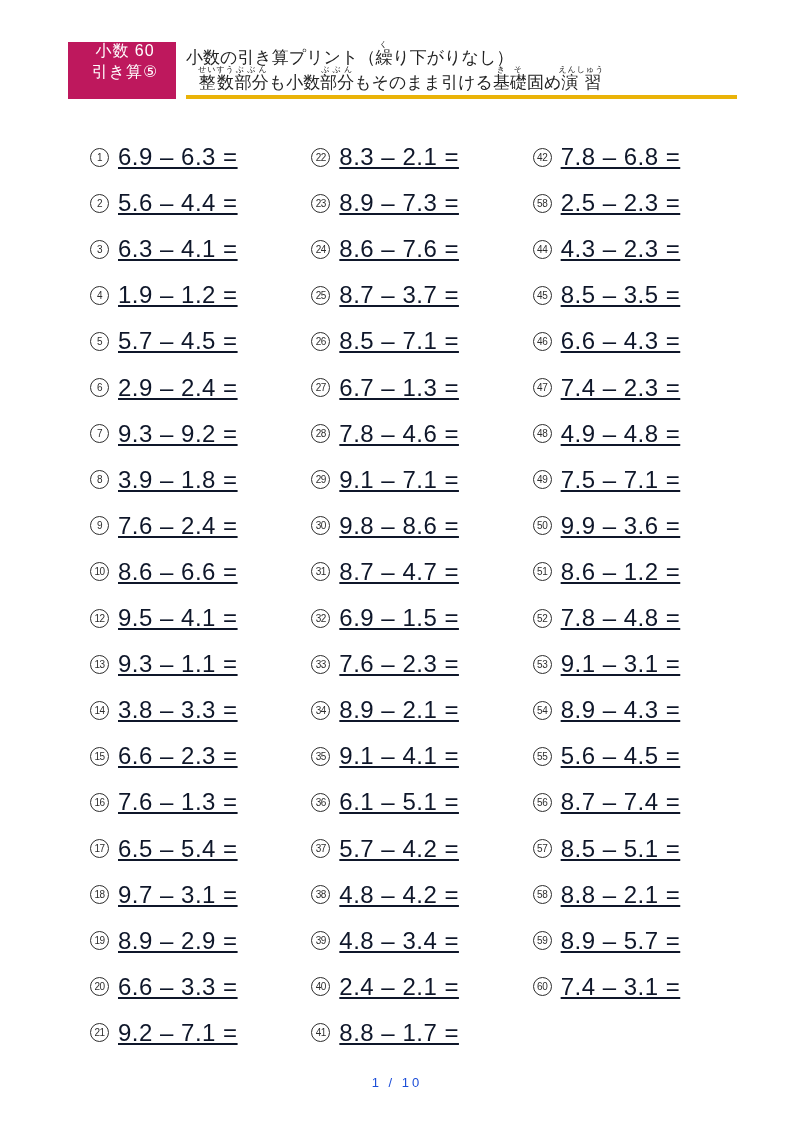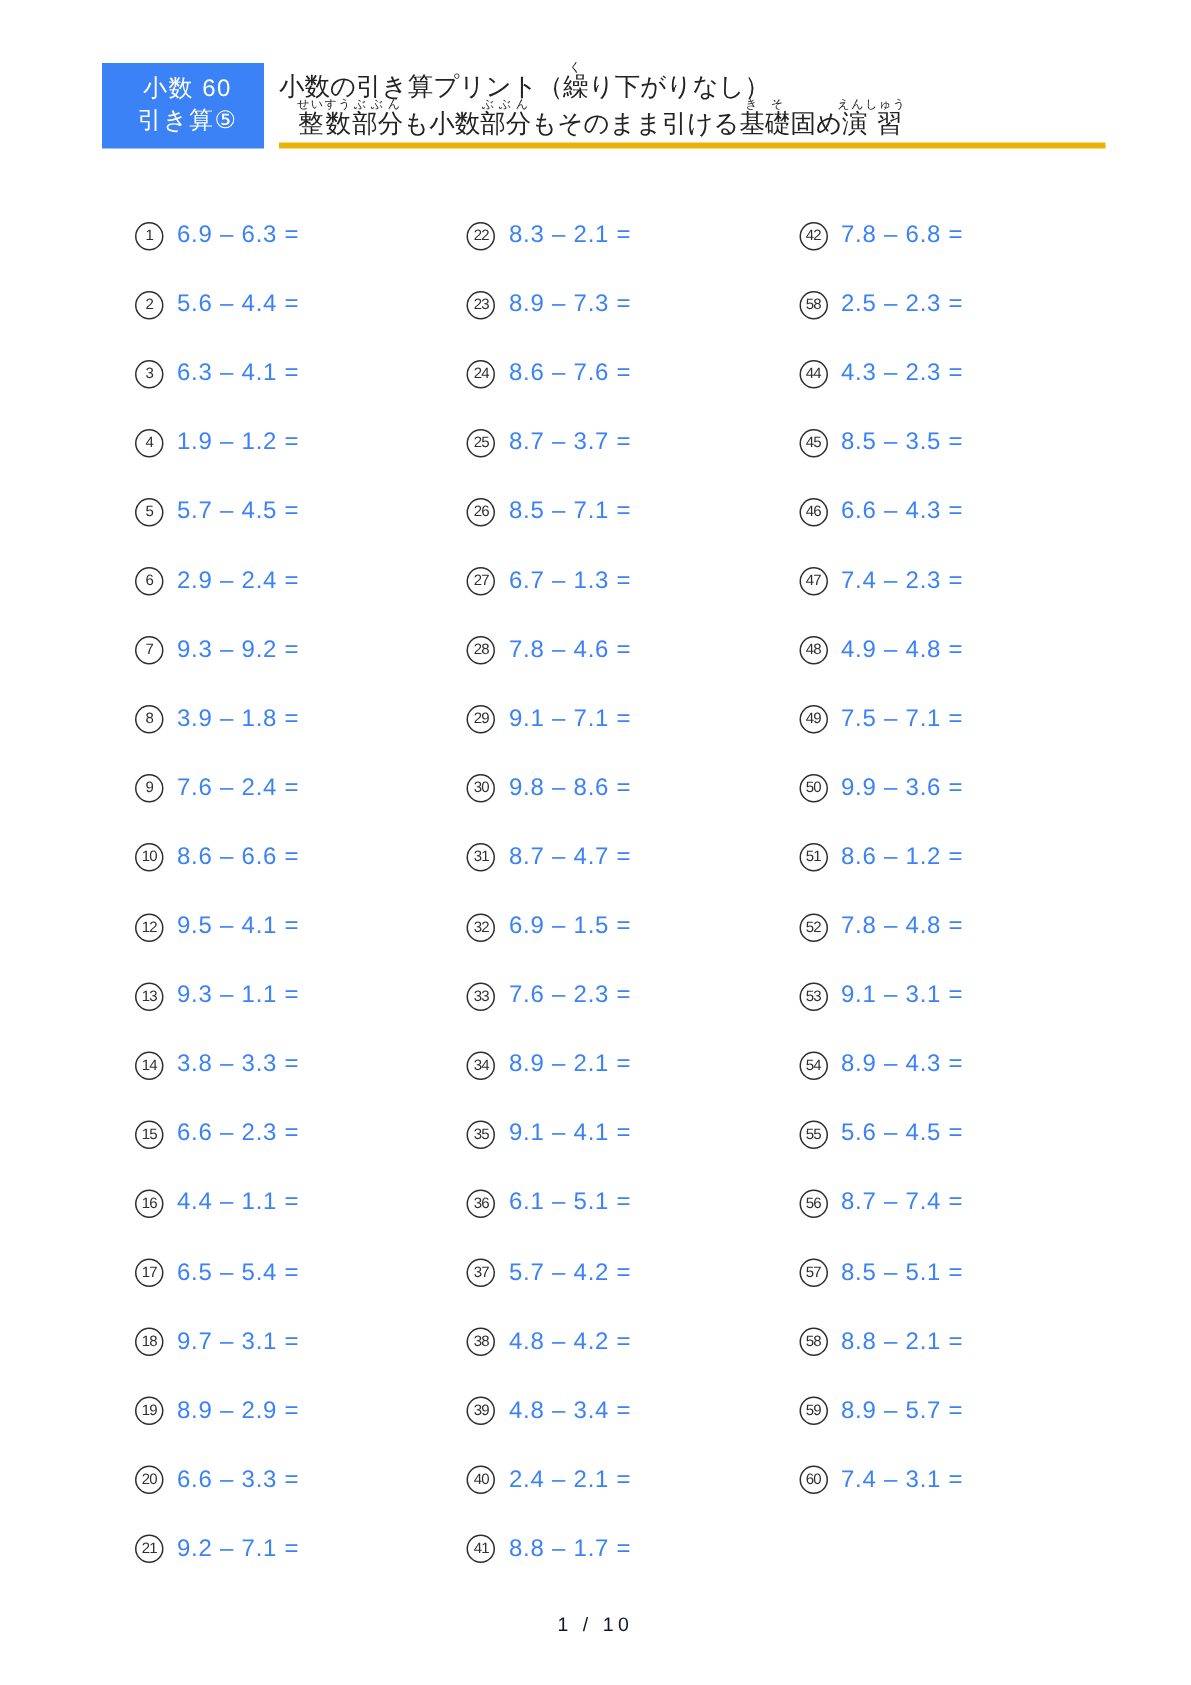--- a/index.html
+++ b/index.html
@@ -17,23 +17,23 @@
     overflow: hidden;
   }
 
   
   .badge {
     position: absolute;
     left: 68px;
     top: 42px;
     width: 108px;
     height: 57px;
-    background: #3b82f6;
+    background: #be185d;
     display: flex;
-    align-items: center;
+    align-items: flex-start;
   }
   .badge-stripe {
     width: 6px;
     background: #3f3f3f;
   }
   .badge-text {
     flex: 1;
     color: #ffffff;
     display: flex;
     flex-direction: column;
@@ -99,35 +99,36 @@
     border: 1.3px solid #2e2e2e;
     border-radius: 50%;
     display: inline-flex;
     align-items: center;
     justify-content: center;
     font-size: 10px;
     letter-spacing: -0.5px;
     color: #2e2e2e;
   }
   .pexpr {
-    font-size: 16px;
-    color: #3b82f6;
+    font-size: 24px;
+    color: #0f172a;
     letter-spacing: 0.5px;
     white-space: nowrap;
+    text-decoration: underline;
   }
 
   
   .footer {
     position: absolute;
     left: 0;
     right: 0;
     bottom: 33px;
     text-align: center;
     font-size: 13px;
-    color: #0f172a;
+    color: #1d4ed8;
     letter-spacing: 3px;
   }
 </style>
 </head>
 <body>
 
 <div class="page">
 
   <div class="badge">
     <div class="badge-stripe"></div>
@@ -194,21 +195,21 @@
       <div class="problem">
         <span class="pnum">14</span>
         <span class="pexpr">3.8 – 3.3 =</span>
       </div>
       <div class="problem">
         <span class="pnum">15</span>
         <span class="pexpr">6.6 – 2.3 =</span>
       </div>
       <div class="problem">
         <span class="pnum">16</span>
-        <span class="pexpr">4.4 – 1.1 =</span>
+        <span class="pexpr">7.6 – 1.3 =</span>
       </div>
       <div class="problem">
         <span class="pnum">17</span>
         <span class="pexpr">6.5 – 5.4 =</span>
       </div>
       <div class="problem">
         <span class="pnum">18</span>
         <span class="pexpr">9.7 – 3.1 =</span>
       </div>
       <div class="problem">

